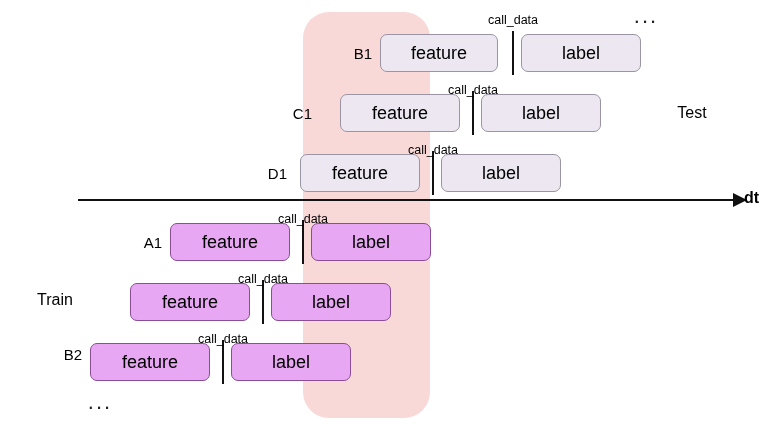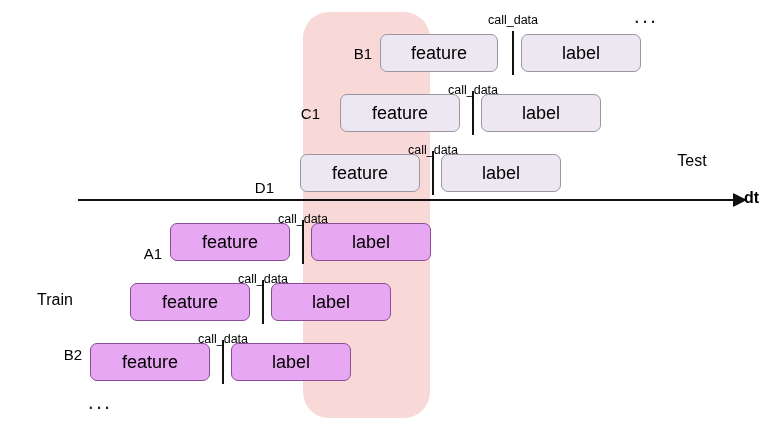--- a/index.html
+++ b/index.html
@@ -116,50 +116,50 @@
 <div id="canvas">
 
   <div class="band" id="band" style="left: 303px; top: 12px; width: 127px; height: 406px; background: rgb(249, 217, 216);"></div>
 
   <div id="rows-layer">
       <div class="rowlabel" style="left: 372px; top: 53px; text-align: center;">B1</div>
       <div class="blk test" style="left: 380px; top: 34px; width: 118px;">feature</div>
       <div class="tick" style="left: 512px; top: 31px;"></div>
       <div class="tick-label" style="left: 513px; top: 13px;">call_data</div>
       <div class="blk test" style="left: 521px; top: 34px; width: 120px;">label</div>
-      <div class="rowlabel" style="left: 320px; top: 113px; text-align: right;">C1</div>
+      <div class="rowlabel" style="left: 312px; top: 113px; text-align: right;">C1</div>
       <div class="blk test" style="left: 340px; top: 94px; width: 120px;">feature</div>
       <div class="tick" style="left: 472px; top: 91px;"></div>
       <div class="tick-label" style="left: 473px; top: 83px;">call_data</div>
       <div class="blk test" style="left: 481px; top: 94px; width: 120px;">label</div>
-      <div class="rowlabel" style="left: 274px; top: 173px; margin-top: 14px;">D1</div>
+      <div class="rowlabel" style="left: 287px; top: 173px;">D1</div>
       <div class="blk test" style="left: 300px; top: 154px; width: 120px;">feature</div>
       <div class="tick" style="left: 432px; top: 151px;"></div>
       <div class="tick-label" style="left: 433px; top: 143px;">call_data</div>
       <div class="blk test" style="left: 441px; top: 154px; width: 120px;">label</div>
-      <div class="rowlabel" style="left: 162px; top: 253px;">A1</div>
+      <div class="rowlabel" style="left: 162px; top: 242px;">A1</div>
       <div class="blk train" style="left: 170px; top: 223px; width: 120px;">feature</div>
       <div class="tick" style="left: 302px; top: 220px;"></div>
       <div class="tick-label" style="left: 303px; top: 212px;">call_data</div>
       <div class="blk train" style="left: 311px; top: 223px; width: 120px;">label</div>
       <div class="rowlabel" style="left: 122px; top: 302px; margin-left: 48px;">A2</div>
       <div class="blk train" style="left: 130px; top: 283px; width: 120px;">feature</div>
       <div class="tick" style="left: 262px; top: 280px;"></div>
       <div class="tick-label" style="left: 263px; top: 272px;">call_data</div>
       <div class="blk train" style="left: 271px; top: 283px; width: 120px;">label</div>
       <div class="rowlabel" style="left: 82px; top: 354px;">B2</div>
       <div class="blk train" style="left: 90px; top: 343px; width: 120px;">feature</div>
       <div class="tick" style="left: 222px; top: 340px;"></div>
       <div class="tick-label" style="left: 223px; top: 332px;">call_data</div>
       <div class="blk train" style="left: 231px; top: 343px; width: 120px;">label</div>
     </div>
 
   <div class="axis-line" id="axis-line" style="left: 78px; top: 199px; width: 655px;"></div>
   <div class="axis-head" id="axis-head" style="left: 733px; top: 193px;"></div>
   <div class="axis-label" id="axis-label" style="left: 744px; top: 189px;">dt</div>
 
-  <div class="grouplabel" id="group-0" style="left: 692px; top: 113px; margin-top: 48px;">Test</div>
+  <div class="grouplabel" id="group-0" style="left: 692px; top: 113px;">Test</div>
   <div class="grouplabel" id="group-1" style="left: 55px; top: 300px;">Train</div>
 
   <div class="ellipsis" id="ell-0" style="left: 646px; top: 16px;">...</div>
   <div class="ellipsis" id="ell-1" style="left: 100px; top: 402px;">...</div>
 
 </div>
 
 </body></html>

